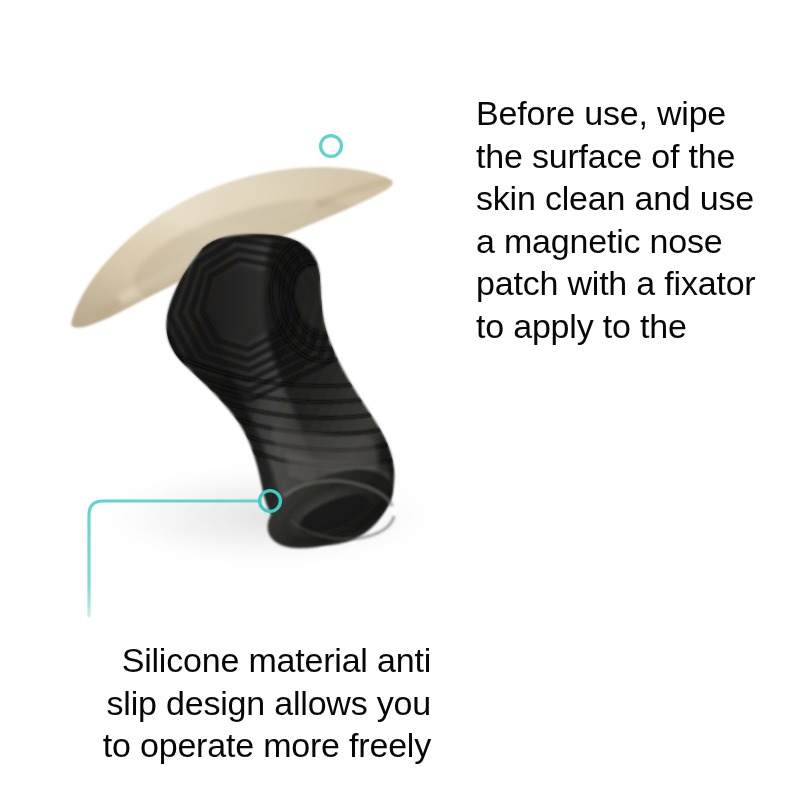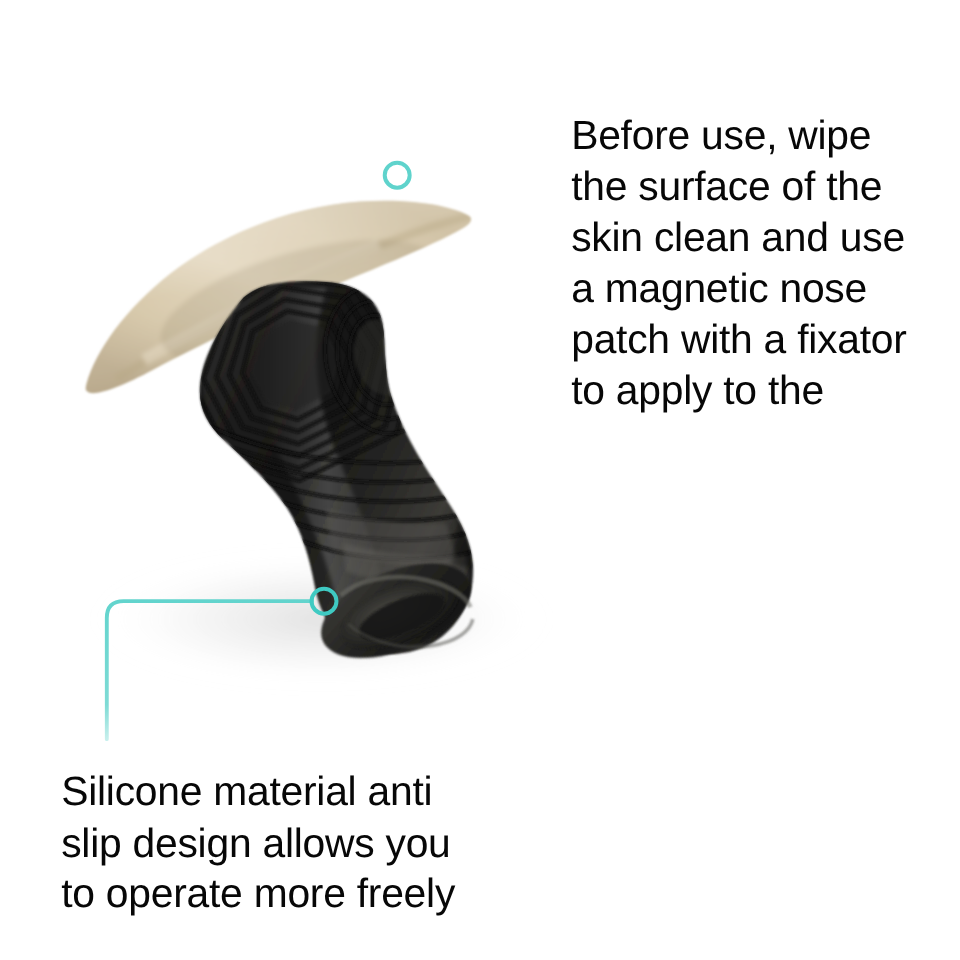--- a/index.html
+++ b/index.html
@@ -58,20 +58,21 @@
   }
   #caption-top {
     left: 476px;
     top: 92px;
     width: 318px;
   }
   #caption-bottom {
     left: 51px;
     top: 639px;
     width: 380px;
+    text-align: right;
   }
 </style>
 </head>
 <body>
 
 <div id="stage">
 
   <div id="product-photo">
     <svg id="product-svg" viewBox="0 0 800 800" xmlns="http://www.w3.org/2000/svg">
       <defs>

